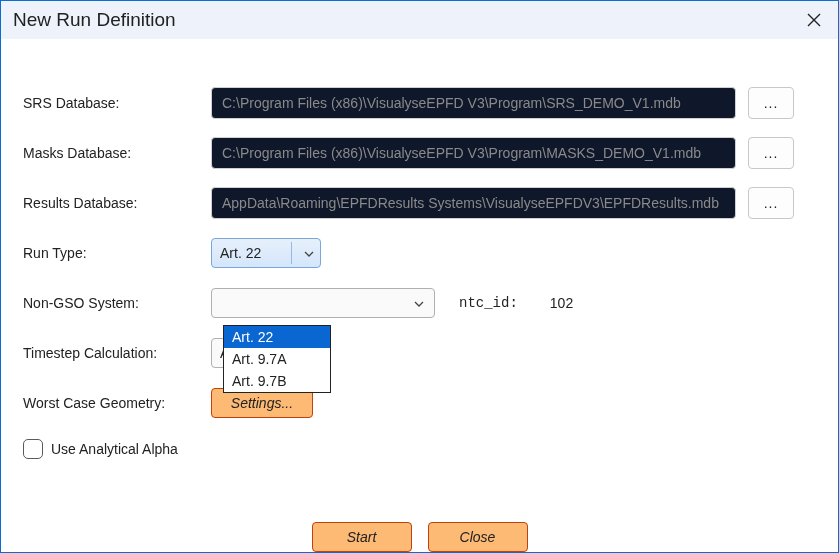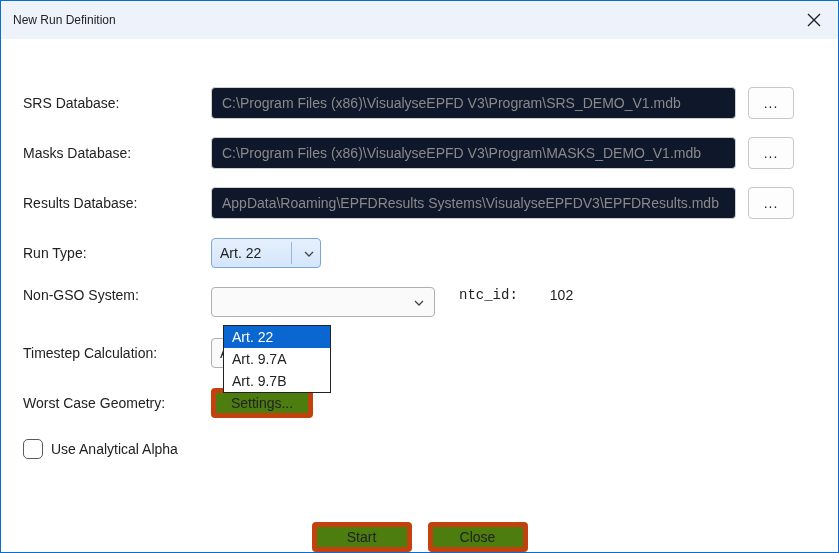--- a/index.html
+++ b/index.html
@@ -19,21 +19,21 @@
     flex-direction: column;
   }
   .titlebar {
     height: 38px;
     background: #eef3fb;
     display: flex;
     align-items: center;
     padding: 0 12px;
   }
   .titlebar .title {
-    font-size: 12px;
+    font-size: 19px;
     color: #222;
     flex: 0 0 auto;
   }
   .titlebar .spacer { flex: 1; }
   .titlebar .close {
     width: 40px;
     height: 38px;
     display: flex;
     align-items: center;
     justify-content: center;
@@ -133,36 +133,38 @@
     font-size: 14px;
     line-height: 18px;
     cursor: pointer;
   }
   .dropdown-list .opt.sel {
     background: #0a66d0;
     color: #fff;
   }
   .ngso-row {
     display: flex;
+    align-items: center;
     margin-bottom: 18px;
     min-height: 32px;
   }
   .ngso-row .combo.medium .chev { right: 10px; }
   .ntc-label { margin-left: 24px; font-family: Liberation Mono, monospace; }
   .ntc-val { margin-left: 32px; }
   .settings-btn, .std-btn {
     height: 30px;
-    border: 5px solid #c2410c;
-    border-radius: 4px;
-    background: #4d7c0f;
+    border: 1px solid #c2410c;
+    border-radius: 4px;
+    background: #fdba74;
     padding: 0 16px;
     display: flex;
     align-items: center;
     justify-content: center;
     cursor: pointer;
+    font-style: italic;
   }
   .settings-btn { width: 102px; }
   .checkrow {
     margin-top: 20px;
     display: flex;
     align-items: center;
   }
   .checkbox {
     width: 20px;
     height: 20px;

